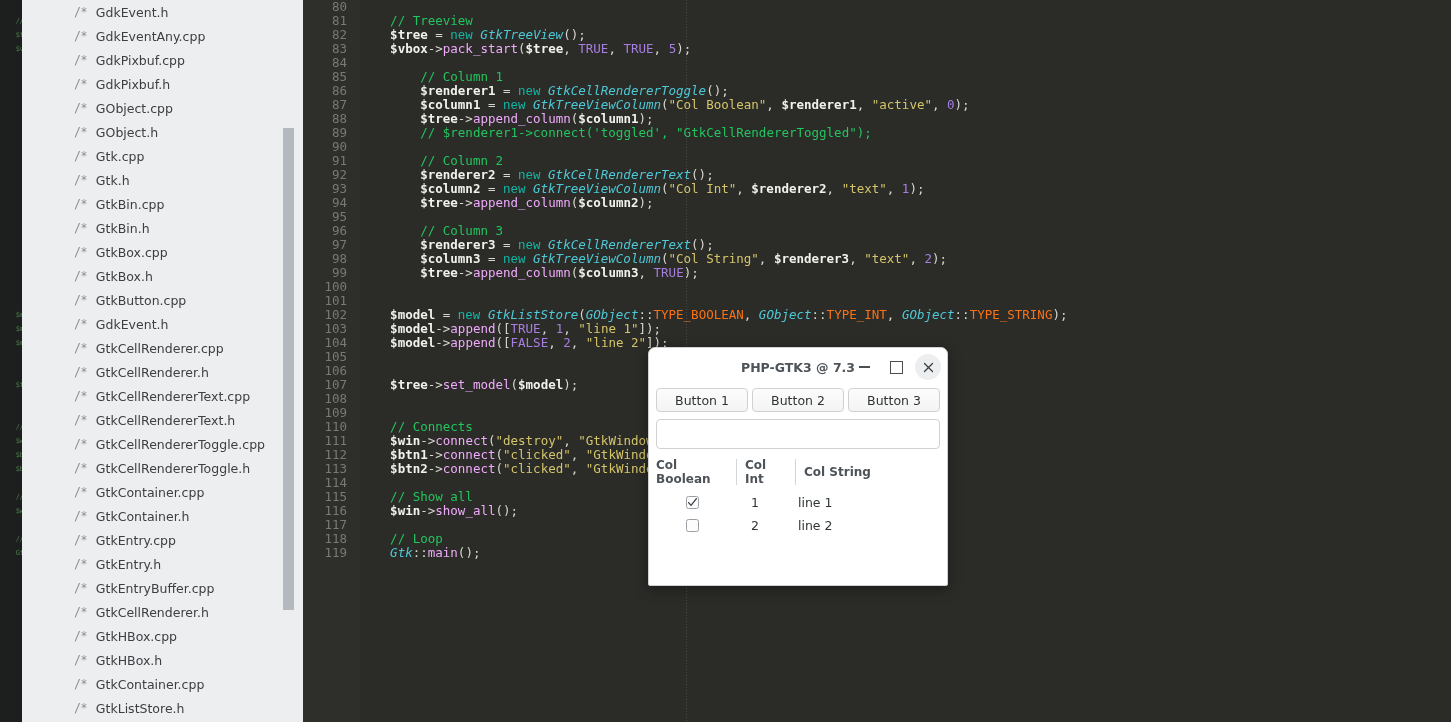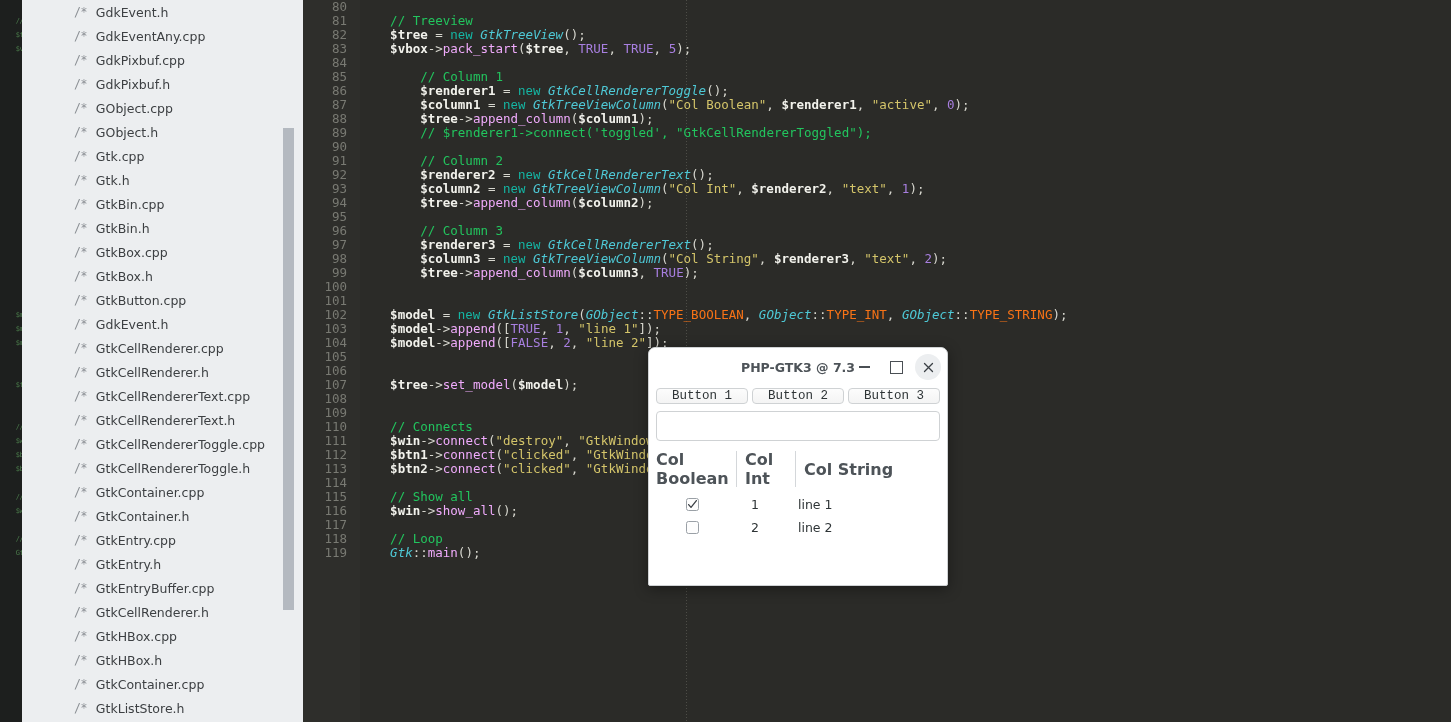--- a/index.html
+++ b/index.html
@@ -127,35 +127,35 @@
     content: ""; display: block; width: 11px; height: 11px;
     border: 1.5px solid #4a4f54;
   }
   .wc-close { background: #eceef0; font-size: 14px; line-height: 1; }
   .wc-close svg { display: block; }
 
   .gtk-buttons {
     display: flex; gap: 4px; padding: 0 7px; margin-top: 2px;
   }
   .gtk-btn {
-    flex: 1; height: 16px;
+    flex: 1; height: 24px;
     background: linear-gradient(to bottom, #fcfcfc, #f4f4f4);
     border: 1px solid #cfd2d4; border-radius: 4px;
     font-size: 12.5px; color: #2e3436;
-    display: flex; align-items: center; justify-content: center; font-family: Liberation Mono, monospace;
+    display: flex; align-items: center; justify-content: center;
   }
   .gtk-entry-wrap { padding: 7px 7px 0 7px; }
   .gtk-entry {
     height: 30px; width: 100%;
     background: #ffffff;
     border: 1px solid #cfd2d4; border-radius: 4px;
   }
   .gtk-tree { padding: 0 7px; margin-top: 9px; }
   .tree-head {
-    display: flex; font-size: 16px; font-weight: bold; color: #4d5358;
+    display: flex; font-size: 12px; font-weight: bold; color: #4d5358;
     padding-bottom: 5px;
   }
   .th { display: flex; align-items: center; }
   .th-sep { width: 1px; background: #d4d7da; margin: 1px 8px 1px 8px; }
   .th-bool { width: 72px; }
   .th-int  { width: 42px; }
   .th-str  { flex: 1; }
   .tree-row { display: flex; height: 23px; align-items: center; font-size: 12.5px; color: #2e3436; }
   .cell-bool { width: 72px; display: flex; justify-content: center; }
   .cell-int  { width: 58px; text-align: left; padding-left: 23px; }

